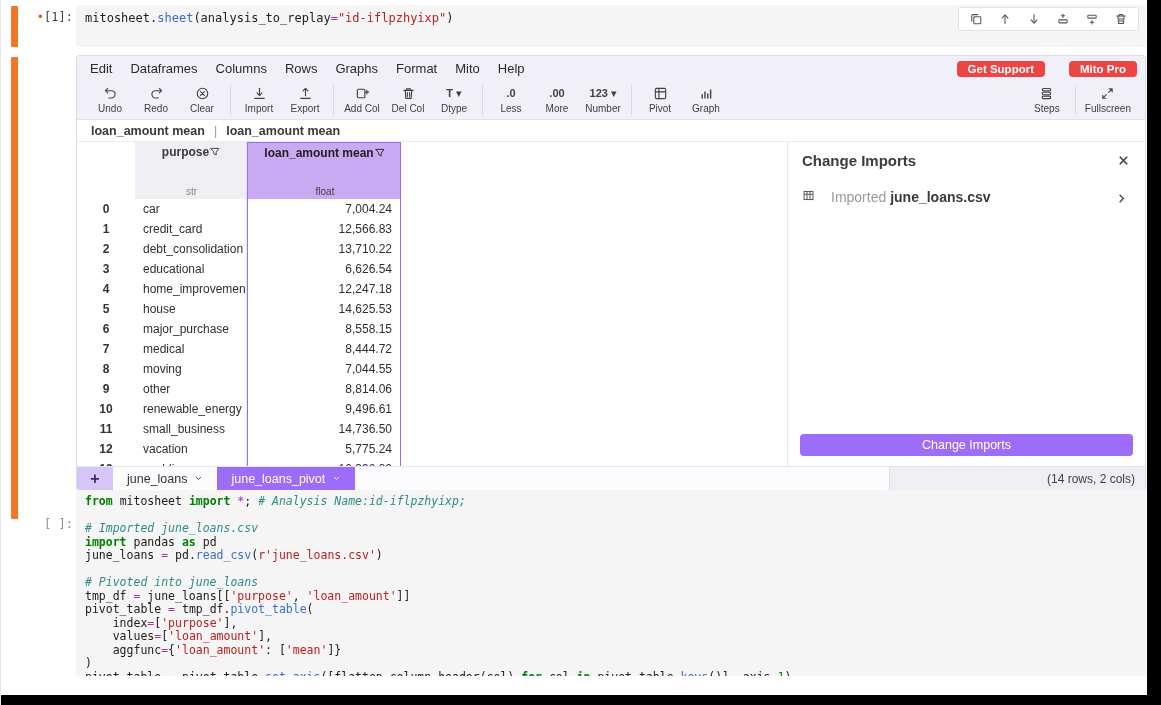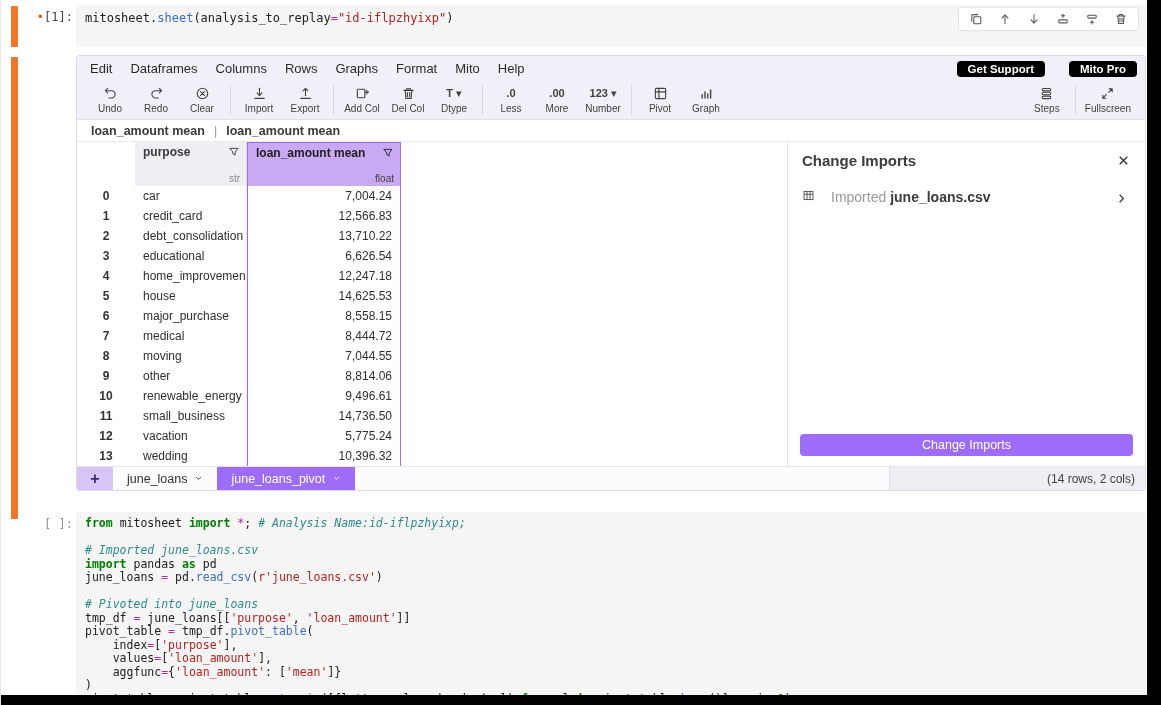--- a/index.html
+++ b/index.html
@@ -13,21 +13,21 @@
   
   .orange-bar { position:absolute; left:10px; width:7px; background:#f37626; border-radius:1px; }
   #bar1 { top:6px; height:41px; }
   #bar2 { top:57px; height:462px; }
   .prompt { position:absolute; left:18px; width:54px; text-align:right; font-size:12px; color:#454545; }
   .prompt .dot { color:#e8590c; }
   #prompt1 { top:10px; }
   #prompt2 { top:517px; color:#8f8f8f; }
   .code-input { position:absolute; left:75px; width:1070px; background:#f5f5f5; border-radius:2px; padding:5px 9px; overflow:hidden; }
   #input1 { top:5px; height:42px; }
-  #input2 { top:512px; height:186px; }
+  #input2 { top:490px; height:186px; }
   #input1 .cl { font-size:12px; line-height:16px; white-space:pre; }
   #input2 .cl { font-size:11.5px; line-height:13.5px; white-space:pre; }
   .kw { color:#008000; font-weight:bold; }
   .fn { color:#3b6fc9; }
   .str { color:#ba2121; }
   .com { color:#2e8b8b; font-style:italic; }
   .op  { color:#ab30a8; }
   .num { color:#008000; }
   .pl  { color:#212121; }
 
@@ -35,41 +35,41 @@
   .cell-toolbar { position:absolute; top:7px; right:22px; display:flex; gap:15px; align-items:center;
     background:#fff; border:1px solid #e2e2e2; border-radius:3px; padding:4px 10px; color:#555; }
   .cell-toolbar .ic svg { width:14px; height:14px; display:block; }
 
   
   .mito { position:absolute; left:75px; top:55px; width:1070px; height:436px; background:#fff;
     border:1px solid #dcdbe6; border-radius:3px; display:flex; flex-direction:column; overflow:hidden; }
   .menubar { height:25px; flex:0 0 25px; background:#f1f0f9; display:flex; align-items:center;
     padding:0 8px 0 13px; gap:18px; font-size:13px; color:#2b2b2b; }
   .menubar .spacer { flex:1; }
-  .pill { background:#000000; color:#fff; font-size:11.5px; padding:2px 11px; border-radius:4px; font-weight:600; }
+  .pill { background:#ef4444; color:#fff; font-size:11.5px; padding:2px 11px; border-radius:4px; font-weight:600; }
   .menubar .pill + .pill { margin-left:6px; }
 
   .m-toolbar { height:39px; flex:0 0 39px; background:#f1f0f9; border-bottom:1px solid #e2e1ee;
     display:flex; align-items:center; padding:0 10px; }
   .tbtn { display:flex; flex-direction:column; align-items:center; justify-content:center;
     min-width:46px; padding:0 4px; height:38px; color:#424242; }
   .tbtn .ic svg { width:15px; height:15px; display:block; }
   .tbtn .glyph { font-size:11px; font-weight:700; height:15px; line-height:15px; letter-spacing:0; }
   .tbtn .tlabel { font-size:10px; color:#3f3f3f; margin-top:2px; }
   .tsep { width:1px; height:30px; background:#d9d8e6; margin:0 5px; }
   .m-toolbar .right { margin-left:auto; display:flex; align-items:center; }
 
   .fbar { height:22px; flex:0 0 22px; background:#fff; border-bottom:1px solid #ebebeb;
     display:flex; align-items:center; padding-left:14px; font-size:12.5px; font-weight:bold; color:#3a3a3a; }
   .fbar .fsep { margin:0 9px; color:#9a9a9a; font-weight:normal; }
 
   .content { flex:1; display:flex; min-height:0; }
   .gridwrap { flex:1; background:#fff; overflow:hidden; }
   .sheet { display:grid; grid-template-columns:58px 112px 154px; }
-  .hcell { height:44px; padding:3px 6px 2px 8px; display:flex; flex-direction:column; justify-content:space-between; }
+  .hcell { height:57px; padding:3px 6px 2px 8px; display:flex; flex-direction:column; justify-content:space-between;align-items:center; }
   .hcell .hname { display:flex; align-items:center; justify-content:space-between; font-size:12px; font-weight:bold; color:#3a3a3a; }
   .hcell .hdtype { text-align:right; font-size:10px; color:#8a8a8a; }
   .h-idx { background:#fff; }
   .h-purpose { background:#efeef2; border-right:1px solid #e3e3e3; }
   .h-value { background:#c9a9f2; border:1px solid #9d6cf9; border-bottom:none; }
   .h-value .hname { color:#1f1f1f; }
   .h-value .hdtype { color:#3f3f3f; }
   .hname .ic svg { width:12px; height:12px; display:block; }
 
   .cell { height:20px; line-height:20px; font-size:12px; color:#2f2f2f; white-space:nowrap; overflow:hidden; }

